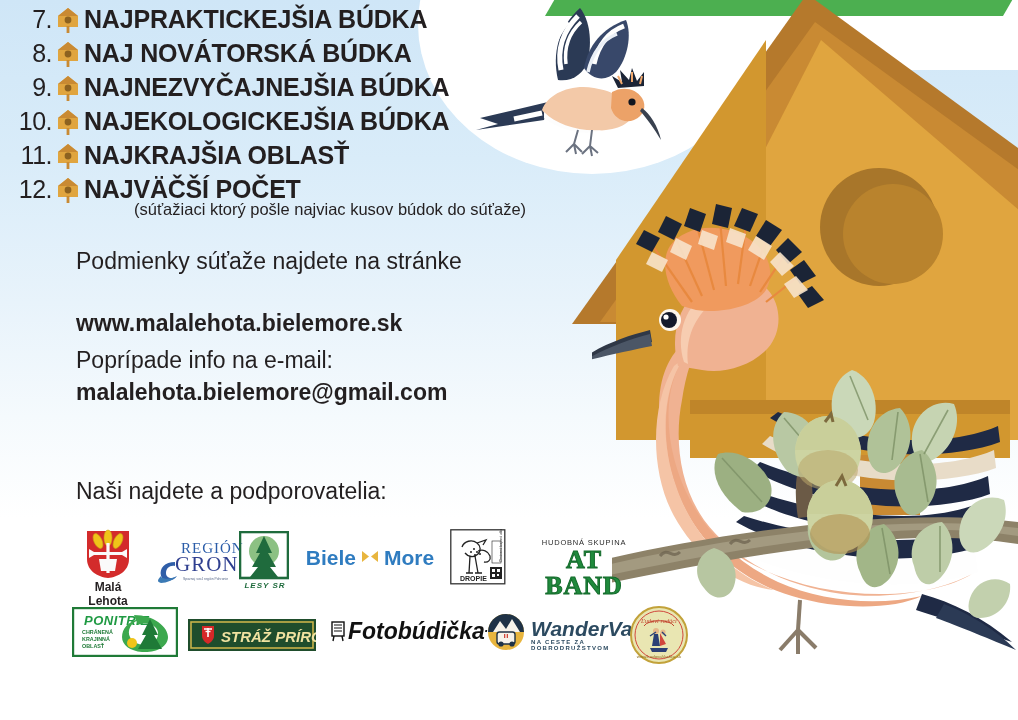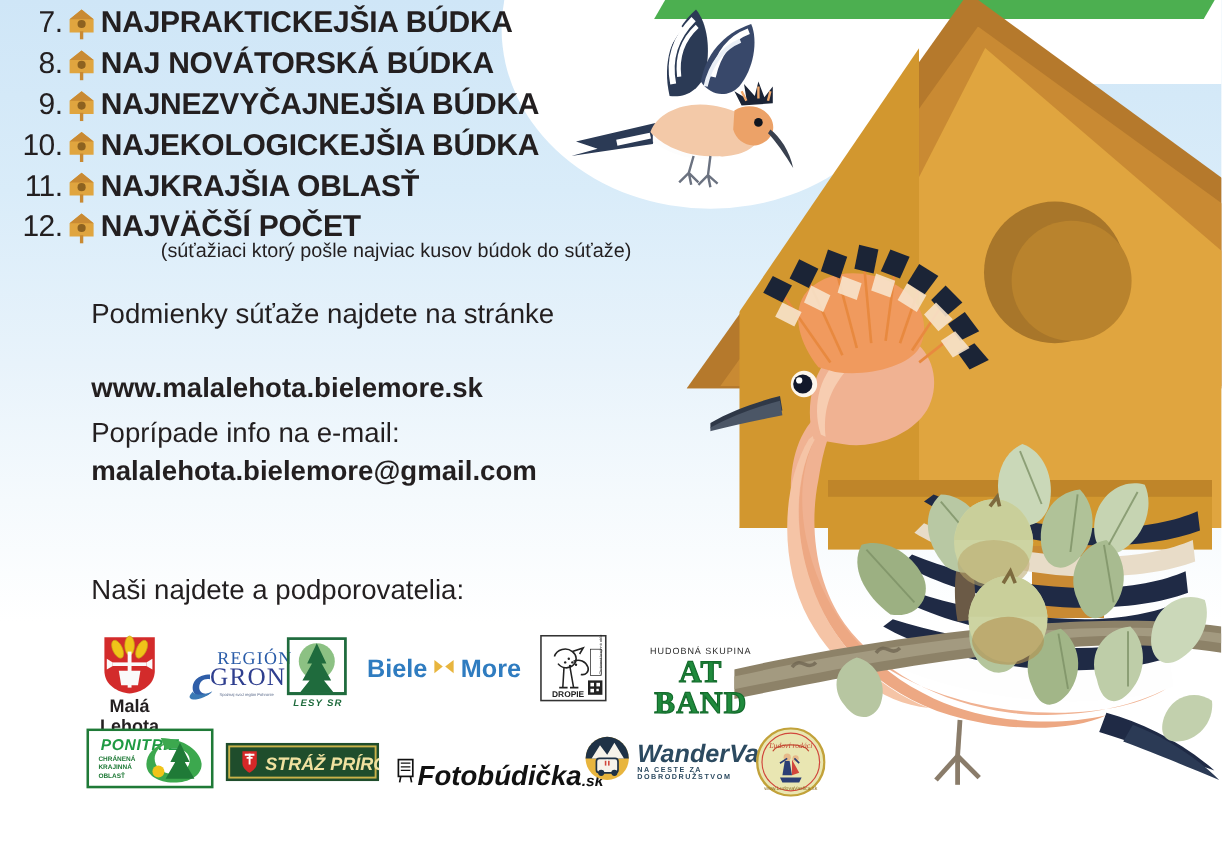--- a/index.html
+++ b/index.html
@@ -46,21 +46,21 @@
   .para.normal{font-size:23px;font-weight:normal;}
   .para.bold{font-size:23px;font-weight:bold;}
   .sponsors-head{
     position:absolute;font-size:23px;color:#231f20;font-weight:normal;white-space:nowrap;
   }
 
   
   .logo{position:absolute;}
   .logo-cap{
     position:absolute;left:0;width:100%;text-align:center;
-    font-size:15px;font-weight:bold;color:#231f20;
+    font-size:12px;font-weight:bold;color:#231f20;
   }
   .tiny{font-size:6px;}
 </style>
 </head>
 <body>
 
 <div id="poster">
 
   <div class="cloud-blob" style="left:418px;top:-126px;width:348px;height:300px;"></div>
   <div class="cloud-blob" style="left:556px;top:-10px;width:120px;height:110px;"></div>
@@ -457,21 +457,21 @@
       <rect x="0" y="0" width="128" height="32" fill="#1f4d2c"></rect>
       <rect x="3" y="3" width="122" height="26" fill="none" stroke="#c9b24a" stroke-width="1.6"></rect>
       <path d="M14 7 L26 7 L26 17 C26 22 20 25 20 25 C20 25 14 22 14 17 Z" fill="#d62828"></path>
       <path d="M16 10 L24 10 M20 9 L20 18" stroke="#fff" stroke-width="1.6"></path>
       <path d="M17.5 12.5 L22.5 12.5" stroke="#fff" stroke-width="1.4"></path>
       <text x="33" y="23" font-family="Liberation Sans, sans-serif" font-size="15" font-weight="bold" font-style="italic" fill="#f0e2a0">STRÁŽ PRÍRODY</text>
     </svg>
   </div>
 
   <div class="logo" style="left:330px;top:620px;width:140px;height:30px;">
-    <div style="display:flex;align-items:flex-end;margin-top:11px;">
+    <div style="display:flex;align-items:flex-start;">
       <span style="margin-right:2px;">
         <svg width="16" height="22" viewBox="0 0 16 22">
             <rect x="2" y="2" width="12" height="14" fill="none" stroke="#111" stroke-width="1.4"></rect>
             <path d="M4 5 L12 5 M4 8 L12 8 M4 11 L12 11" stroke="#111" stroke-width="1"></path>
             <path d="M4 16 L3 21 M12 16 L13 21" stroke="#111" stroke-width="1.4"></path>
           </svg>
       </span>
       <span style="font-family:'Liberation Sans',sans-serif;font-size:23px;font-weight:bold;font-style:italic;color:#111;line-height:1;">Fotobúdička</span>
       <span style="font-family:'Liberation Sans',sans-serif;font-size:13px;font-weight:bold;font-style:italic;color:#111;">.sk</span>
     </div>

